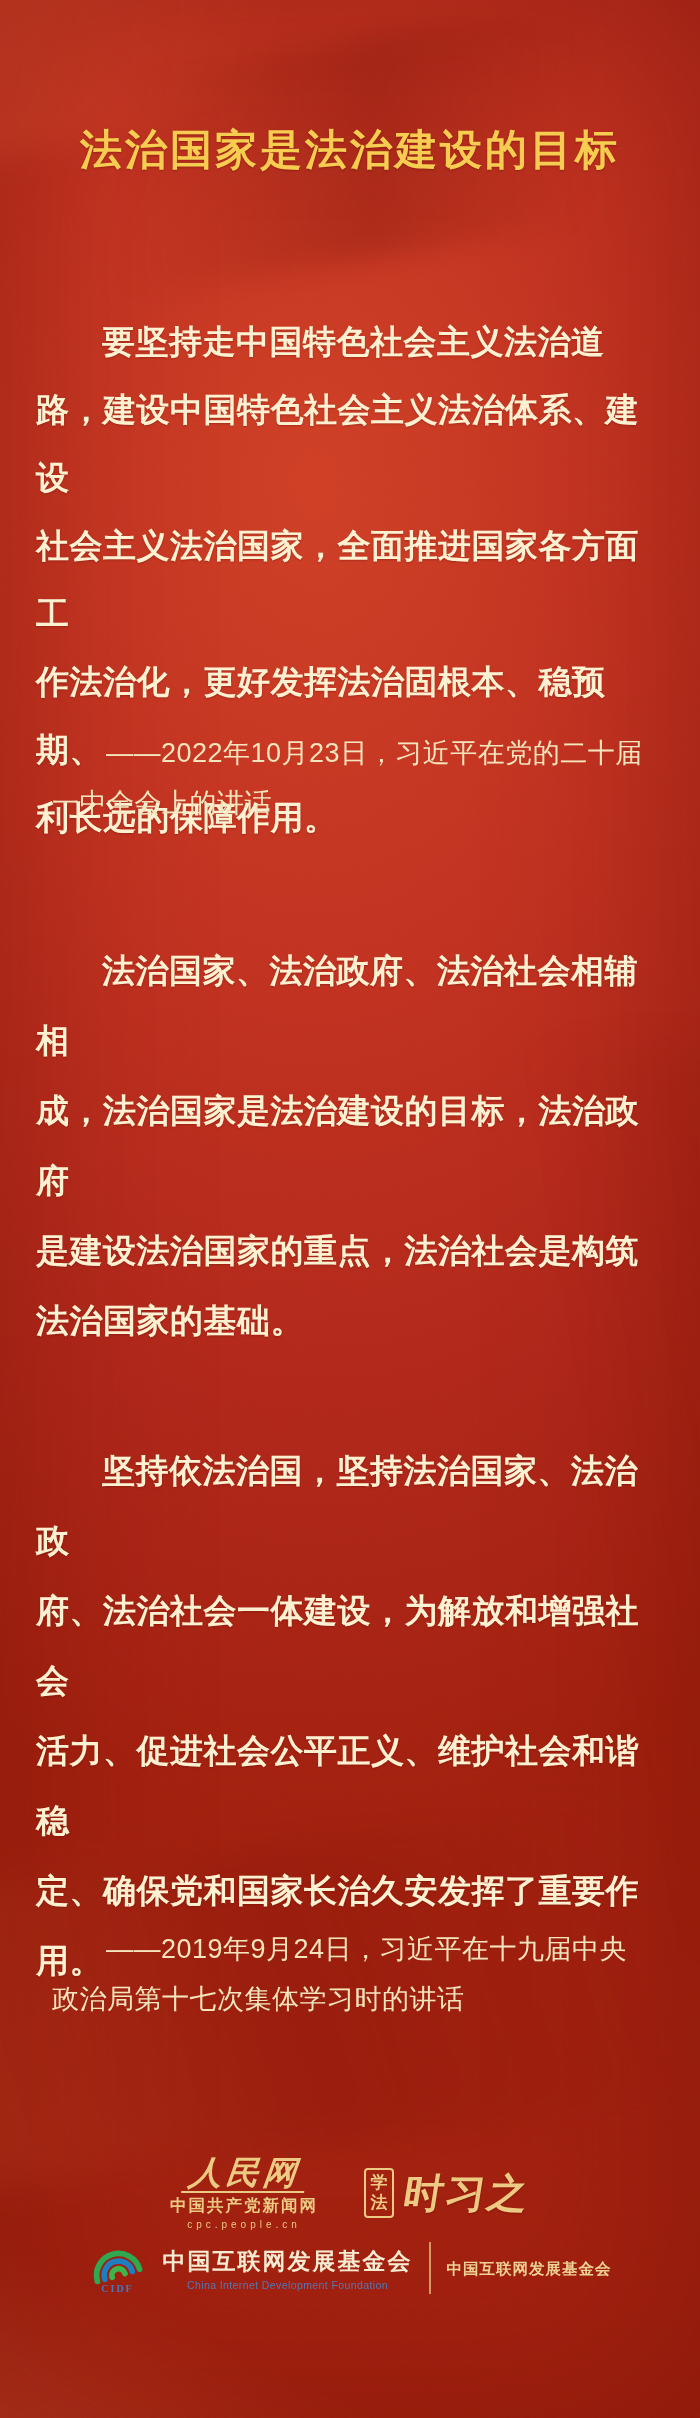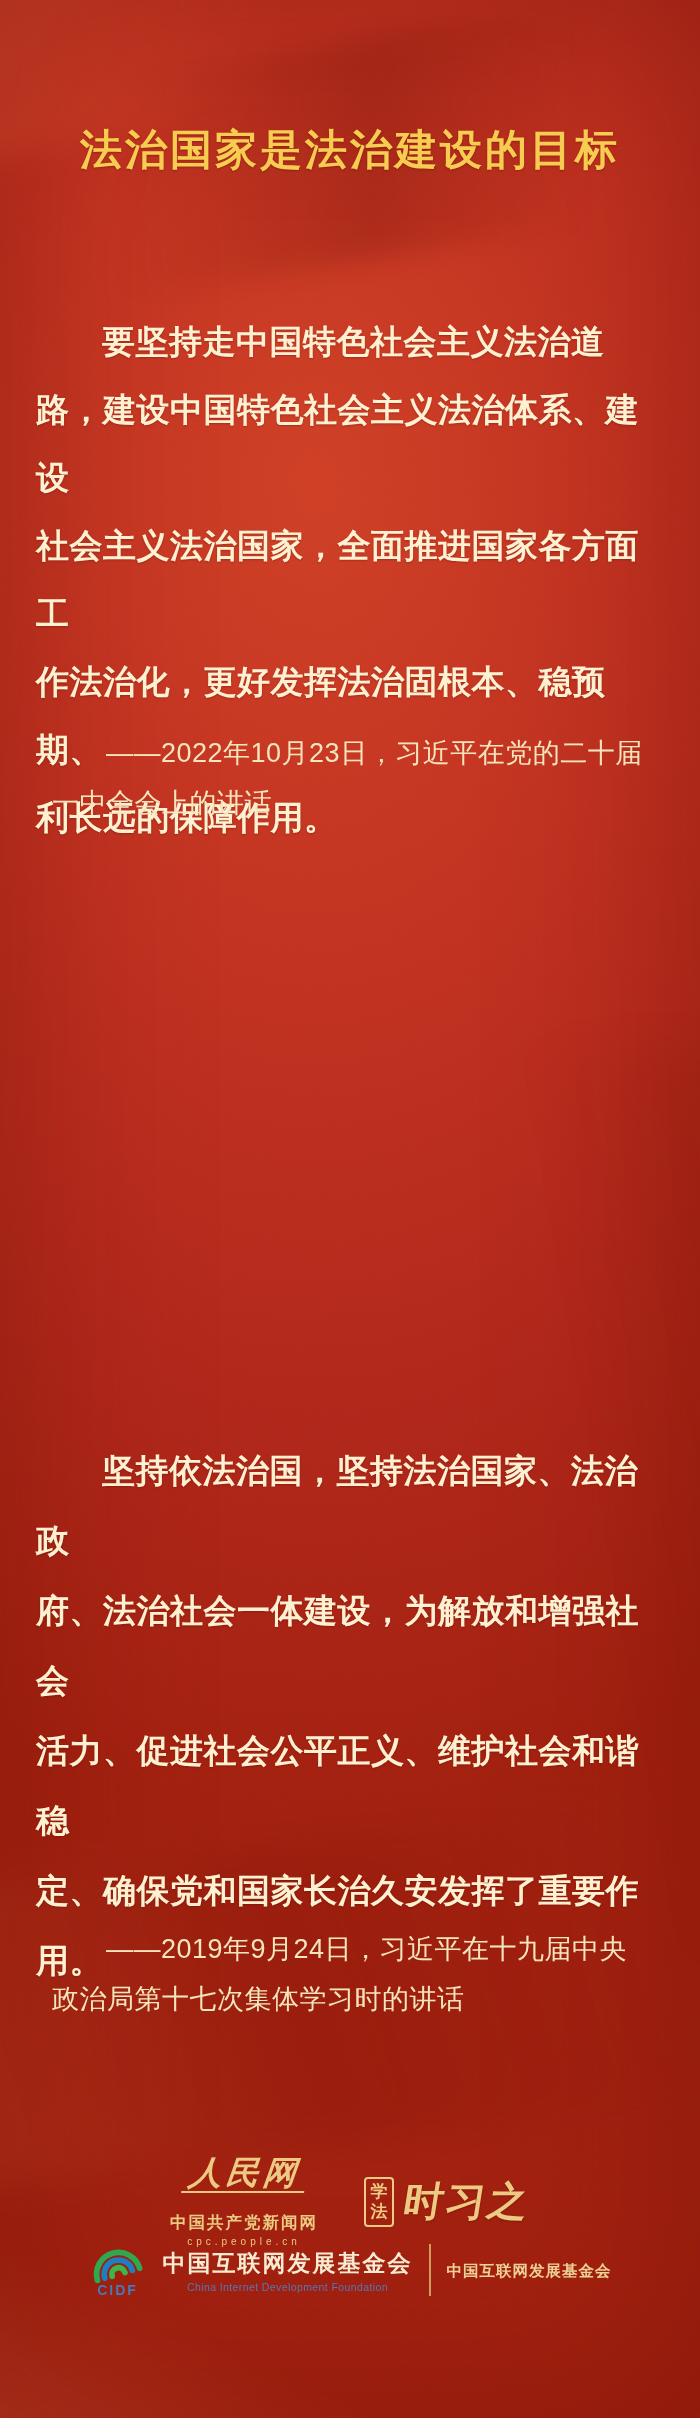--- a/index.html
+++ b/index.html
@@ -76,36 +76,36 @@
   
   .footer-row { position: absolute; left: 0; width: 700px; display: flex; justify-content: center; align-items: center; }
   .footer-brands { top: 2156px; gap: 46px; }
   .people-logo { text-align: center; color: #ecca83; }
   .people-script {
     font-family: "DejaVu Serif", serif; font-style: italic; font-weight: bold;
     font-size: 33px; line-height: 34px; letter-spacing: 4px;
     transform: skewX(-6deg);
     border-bottom: 2px solid #ecca83; display: inline-block; padding: 0 6px 1px 6px;
   }
-  .people-line1 { font-size: 16.5px; font-weight: bold; letter-spacing: 2px; margin-top: 19px; }
+  .people-line1 { font-size: 16.5px; font-weight: bold; letter-spacing: 2px; margin-top: 2px; }
   .people-line2 { font-size: 10px; letter-spacing: 4px; margin-top: 2px; }
   .sxz { display: flex; align-items: center; gap: 10px; }
   .sxz-badge {
     width: 26px; height: 46px; border: 2.5px solid #ecca83; border-radius: 4px;
     display: flex; flex-direction: column; align-items: center; justify-content: center;
     color: #ecca83; font-weight: bold; font-size: 17px; line-height: 20px;
   }
   .sxz-label {
     font-size: 40px; font-weight: bold; color: #ecca83;
     transform: skewX(-9deg); letter-spacing: 2px;
     text-shadow: 0 1px 2px rgba(90,10,0,0.35);
   }
   .footer-sponsor { top: 2242px; gap: 16px; }
   .cidf { display: flex; flex-direction: column; align-items: center; }
-  .cidf-acronym { font-size: 14px; letter-spacing: 2px; color: #4a77b8; margin-top: -2px; font-weight: bold; }
+  .cidf-acronym { font-size: 10px; letter-spacing: 2px; color: #4a77b8; margin-top: -2px; font-weight: bold; font-family: Liberation Serif, serif; }
   .cidf-names { display: flex; flex-direction: column; }
   .cidf-cn { font-size: 23px; font-weight: bold; color: #f7ecd2; letter-spacing: 2px; }
   .cidf-en { font-size: 10.5px; color: #5577b5; letter-spacing: 0.4px; margin-top: 2px; text-align: center; }
   .v-divider { width: 2px; height: 52px; background: #d8b36e; opacity: 0.85; }
   .support { display: flex; flex-direction: column; justify-content: center; }
   .support div { font-size: 15.5px; font-weight: bold; color: #eed193; line-height: 25px; letter-spacing: 1px; }
 </style>
 </head>
 <body>
 
@@ -127,20 +127,24 @@
   <h1 class="title">法治国家是法治建设的目标</h1>
 
   <p class="quote-text q1-text">要坚持走中国特色社会主义法治道
 路，建设中国特色社会主义法治体系、建设
 社会主义法治国家，全面推进国家各方面工
 作法治化，更好发挥法治固根本、稳预期、
 利长远的保障作用。</p>
   <p class="quote-source q1-source">——2022年10月23日，习近平在党的二十届
 一中全会上的讲话</p>
 
+  <p class="quote-text q2-text">法治国家、法治政府、法治社会相辅相
+成，法治国家是法治建设的目标，法治政府
+是建设法治国家的重点，法治社会是构筑
+法治国家的基础。</p>
 
   <p class="quote-text q3-text">坚持依法治国，坚持法治国家、法治政
 府、法治社会一体建设，为解放和增强社会
 活力、促进社会公平正义、维护社会和谐稳
 定、确保党和国家长治久安发挥了重要作
 用。</p>
   <p class="quote-source q3-source">——2019年9月24日，习近平在十九届中央
 政治局第十七次集体学习时的讲话</p>
 
   <div class="footer-row footer-brands">

